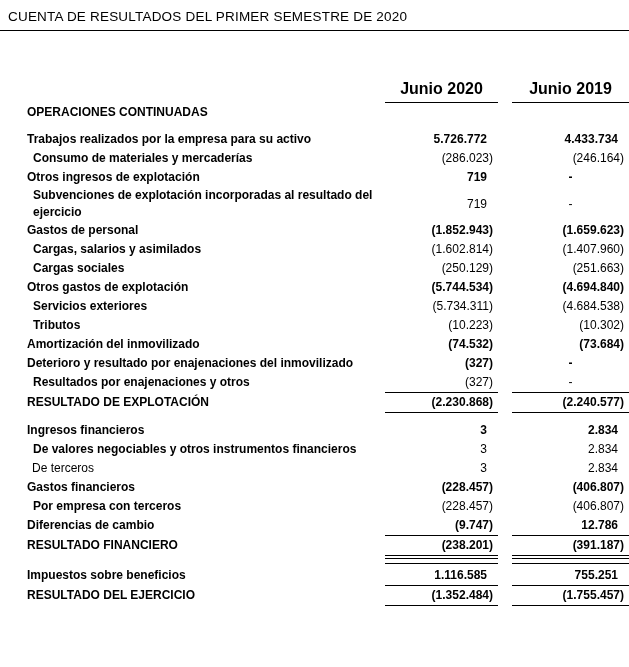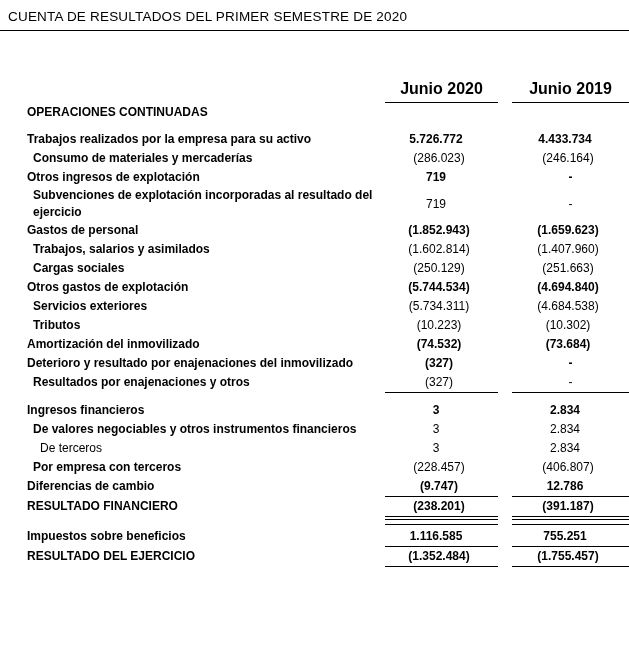--- a/index.html
+++ b/index.html
@@ -44,23 +44,23 @@
 
   tbody td {
     font-size: 12px;
     height: 19px;
     padding: 0;
     vertical-align: middle;
     line-height: 17px;
   }
   td.label { padding-left: 27px; }
   td.label.ind1 { padding-left: 33px; font-weight: bold; }
-  td.label.ind2 { padding-left: 40px; }
+  td.label.ind2 { padding-left: 32px; }
   .b { font-weight: bold; }
-  td.num { text-align: center; padding-right: 5px; }
+  td.num { text-align: right; padding-right: 5px; }
   td.num.plain { padding-right: 11px; }
   td.num.dash { text-align: center; padding-right: 0; }
   td.ul { border-bottom: 1.5px solid #000; }
   tr.spacer-row td { height: 8px; }
   tr.dbl-row td { height: 10px; vertical-align: top; }
   tr.dbl-row td .dbl {
     height: 4px;
     margin-top: 2px;
     border-top: 1.2px solid #000;
     border-bottom: 1.2px solid #000;
@@ -121,21 +121,21 @@
           <td></td>
           <td class="num dash">-</td>
         </tr>
         <tr>
           <td class="label b">Gastos de personal</td>
           <td class="num b">(1.852.943)</td>
           <td></td>
           <td class="num b">(1.659.623)</td>
         </tr>
         <tr>
-          <td class="label ind1">Trabajos, salarios y asimilados</td>
+          <td class="label ind1">Cargas, salarios y asimilados</td>
           <td class="num">(1.602.814)</td>
           <td></td>
           <td class="num">(1.407.960)</td>
         </tr>
         <tr>
           <td class="label ind1">Cargas sociales</td>
           <td class="num">(250.129)</td>
           <td></td>
           <td class="num">(251.663)</td>
         </tr>
@@ -168,40 +168,52 @@
           <td class="num b">(327)</td>
           <td></td>
           <td class="num b dash">-</td>
         </tr>
         <tr>
           <td class="label ind1">Resultados por enajenaciones y otros</td>
           <td class="num ul">(327)</td>
           <td></td>
           <td class="num ul dash">-</td>
         </tr>
+        <tr>
+          <td class="label b">RESULTADO DE EXPLOTACIÓN</td>
+          <td class="num b ul">(2.230.868)</td>
+          <td></td>
+          <td class="num b ul">(2.240.577)</td>
+        </tr>
         <tr class="spacer-row">
           <td colspan="4"></td>
         </tr>
         <tr>
           <td class="label b">Ingresos financieros</td>
           <td class="num b plain">3</td>
           <td></td>
           <td class="num b plain">2.834</td>
         </tr>
         <tr>
           <td class="label ind1">De valores negociables y otros instrumentos financieros</td>
           <td class="num plain">3</td>
           <td></td>
           <td class="num plain">2.834</td>
         </tr>
         <tr>
           <td class="label ind2">De terceros</td>
           <td class="num plain">3</td>
           <td></td>
           <td class="num plain">2.834</td>
+        </tr>
+        <tr>
+          <td class="label b">Gastos financieros</td>
+          <td class="num b">(228.457)</td>
+          <td></td>
+          <td class="num b">(406.807)</td>
         </tr>
         <tr>
           <td class="label ind1">Por empresa con terceros</td>
           <td class="num">(228.457)</td>
           <td></td>
           <td class="num">(406.807)</td>
         </tr>
         <tr>
           <td class="label b">Diferencias de cambio</td>
           <td class="num b ul">(9.747)</td>

